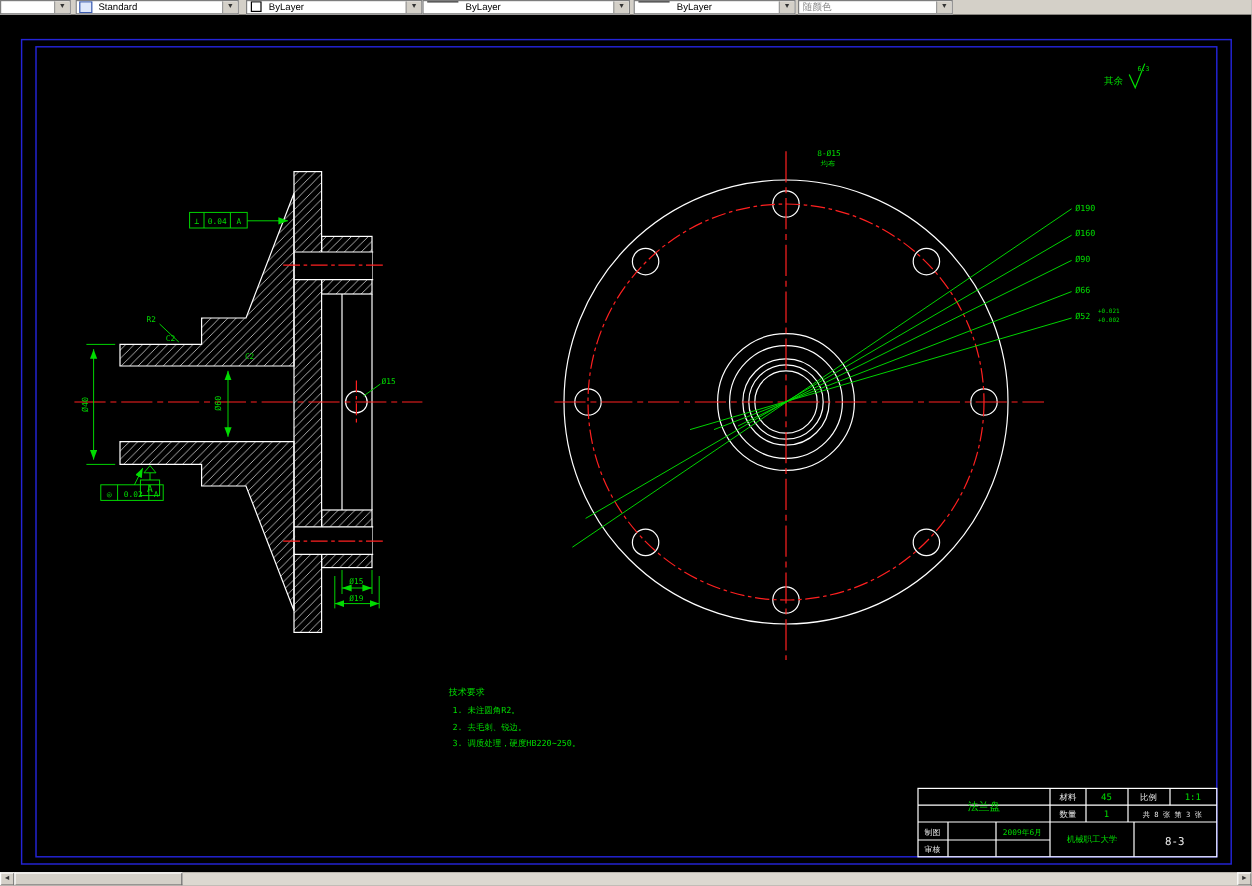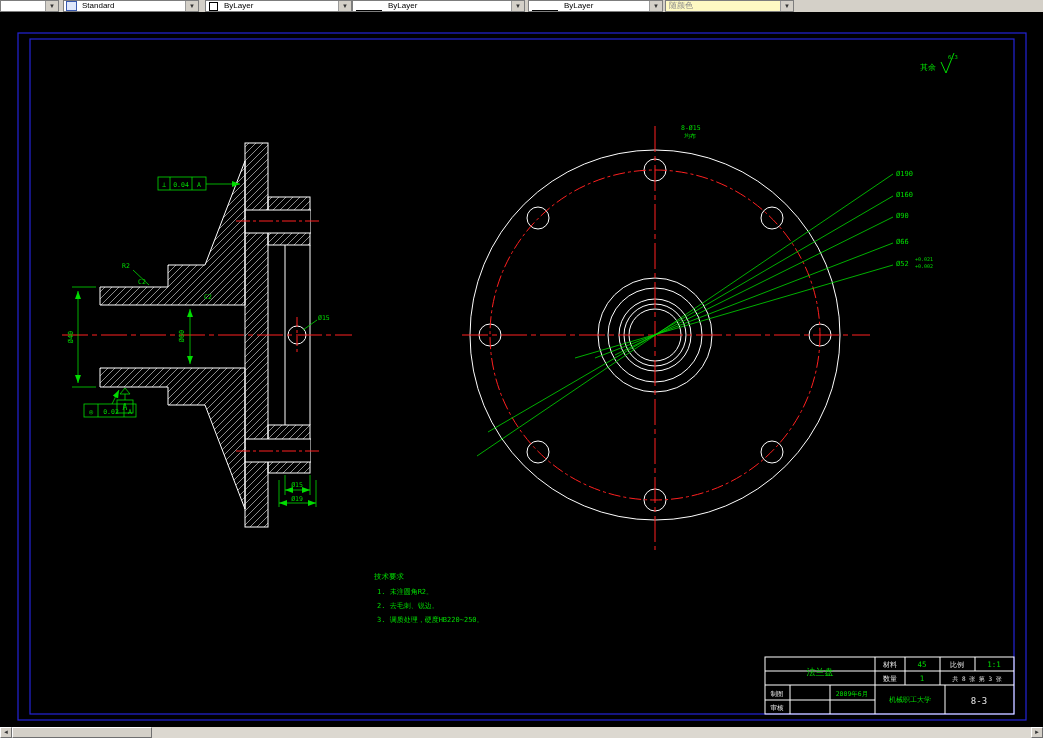--- a/index.html
+++ b/index.html
@@ -1,24 +1,24 @@
 <!DOCTYPE html>
 <html><head>
 <meta charset="utf-8">
 <style>
   html,body{margin:0;padding:0;background:#d4d0c8;font-family:"Liberation Sans",sans-serif;}
   #app{position:relative;width:1043px;height:738px;overflow:hidden;background:#d4d0c8;}
   
   .toolbar{position:absolute;top:0;left:0;width:1043px;height:12px;background:#d4d0c8;z-index:5;}
   .combo{position:absolute;top:0;height:10px;background:#fff;border:1px solid #7d7d7d;
-         display:flex;align-items:flex-end;font-size:8px;color:#000;overflow:hidden;white-space:nowrap;}
+         display:flex;align-items:flex-start;font-size:8px;color:#000;overflow:hidden;white-space:nowrap;}
   .combo .cv{flex:1;padding-left:3px;line-height:10px;}
   .combo .arrow{width:12px;height:10px;background:#d4d0c8;border-left:1px solid #9a9a9a;
                 font-size:6px;line-height:10px;text-align:center;color:#333;flex:none;}
-  .combo.disabled{background:#fef9c3;color:#8a8a8a;}
+  .combo.disabled{background:#ffffff;color:#8a8a8a;}
   .style-icon{width:9px;height:8px;border:1px solid #3a5bb0;background:#dfe8fb;margin:0 2px;flex:none;}
   .swatch{width:7px;height:7px;border:1px solid #000;background:#fff;margin:0 3px;flex:none;}
   .lt-sample{width:26px;height:1px;background:#000;margin:0 3px;flex:none;}
   
   .canvas{position:absolute;left:0;top:12px;width:1043px;height:715px;background:#000;}
   svg{position:absolute;left:0;top:0;}
   svg text{font-family:"DejaVu Sans Mono","Liberation Mono",monospace;}
   
   .scrollbar{position:absolute;left:0;bottom:0;width:1043px;height:11px;background:#dcd8d0;z-index:5;}
   .sb-btn{position:absolute;top:0;width:12px;height:11px;background:#d4d0c8;

